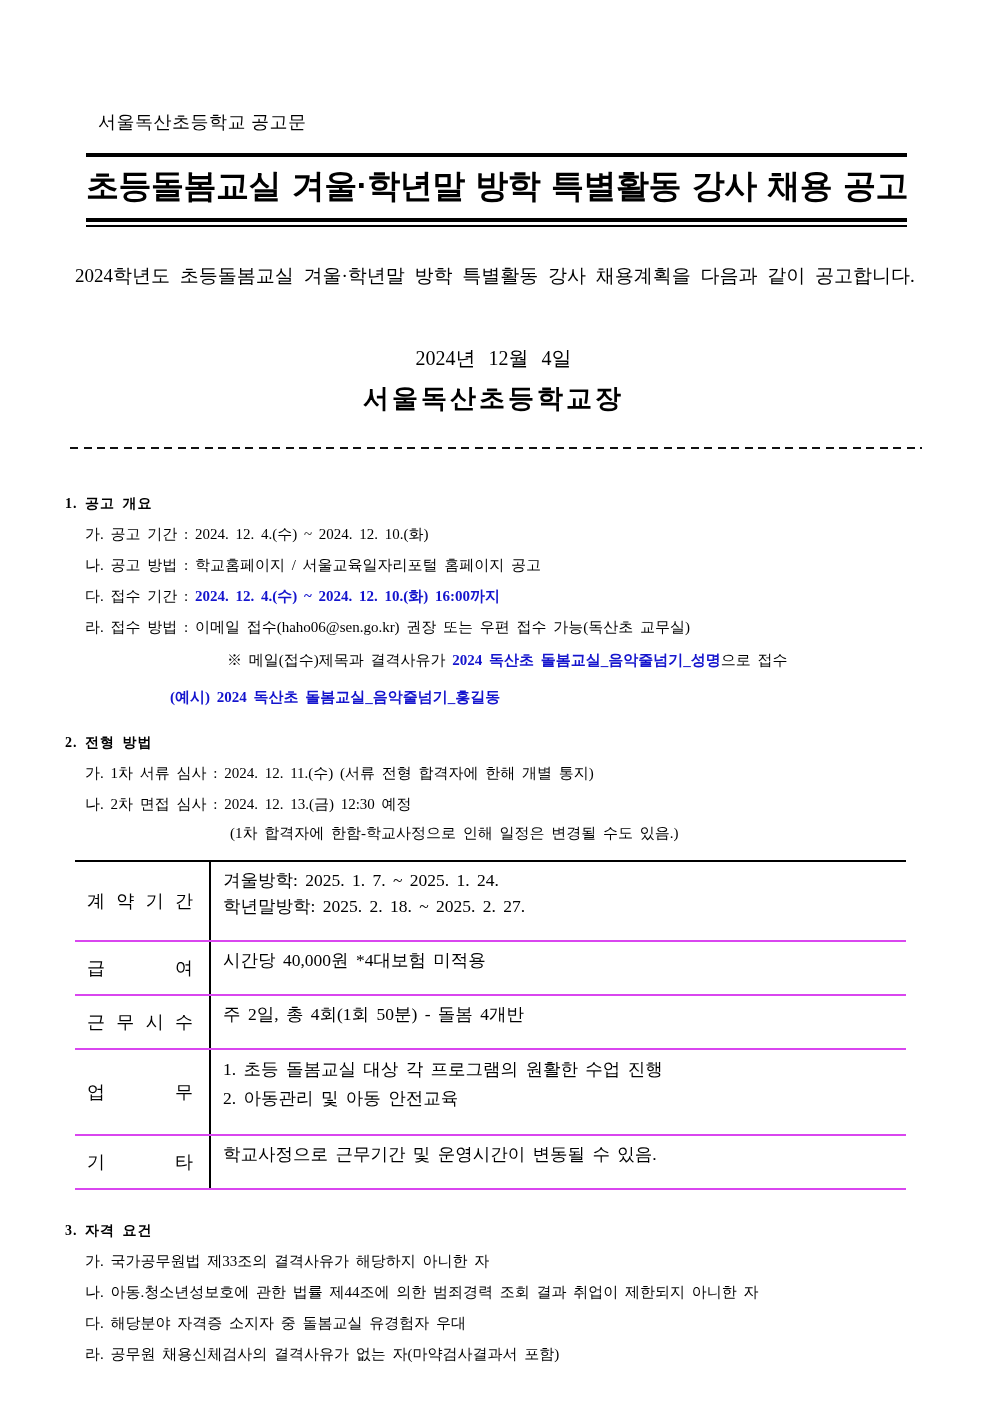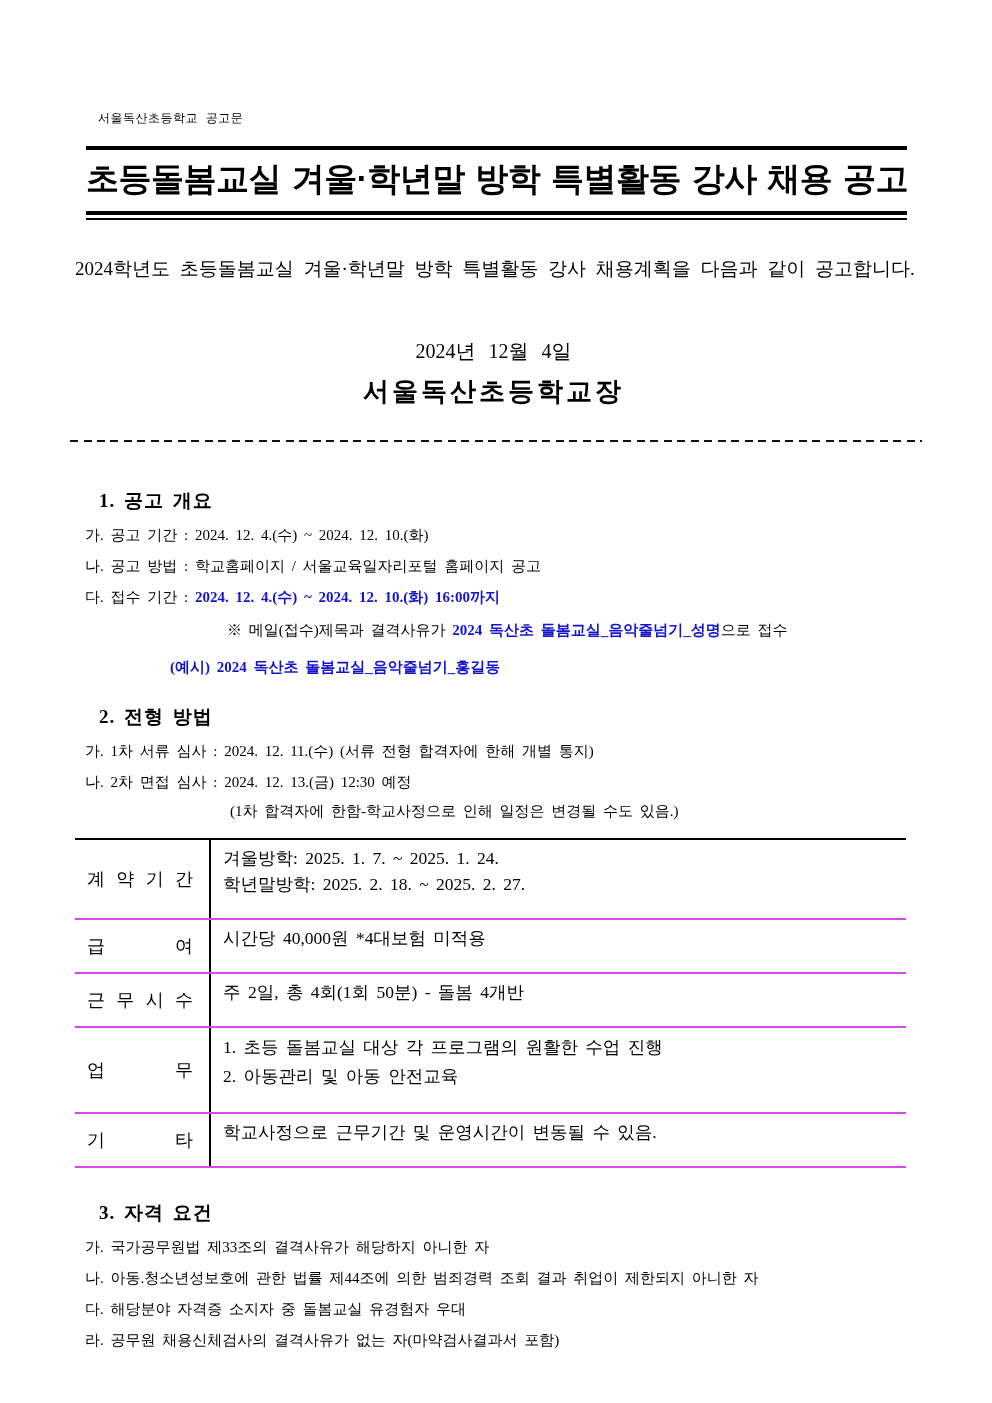--- a/index.html
+++ b/index.html
@@ -5,22 +5,22 @@
   html,body{margin:0;padding:0;}
   body{
     width:992px;height:1403px;background:#ffffff;color:#000;
     font-family:"Liberation Serif","DejaVu Serif",serif;
     overflow:hidden;
   }
   .page{padding:0 70px 0 65px;box-sizing:border-box;}
 
   .header-label{
     margin:110px 0 0 33px;
-    font-size:12px;letter-spacing:0.5px;
-    font-family:Liberation Mono, monospace;
+    font-size:18px;letter-spacing:0.5px;
+    font-family:Liberation Serif, serif;
   }
 
   .title-box{
     margin:19px 0 0 21px;width:821px;
     border-top:4px solid #000;
     padding:7px 0 9px 0;
     text-align:center;
   }
   .title-box .title-text{
     font-family:"Liberation Sans","DejaVu Sans",sans-serif;
@@ -46,21 +46,21 @@
     margin-top:9px;text-align:center;
     font-size:26px;font-weight:700;letter-spacing:3px;
   }
 
   .dashed-rule{
     margin:31px 0 0 5px;width:852px;height:2px;
     background:repeating-linear-gradient(90deg,#111 0 8px,transparent 8px 13.5px);
   }
 
   .section-heading{
-    font-size:19px;font-weight:700;letter-spacing:1px;word-spacing:3px;margin-left:34px;
+    font-size:14px;font-weight:700;letter-spacing:1px;word-spacing:3px;
   }
   .s1{margin-top:46px;}
   .s2{margin-top:27px;}
   .s3{margin-top:32px;}
 
   .item{
     margin:12px 0 0 20px;
     font-size:15px;word-spacing:3px;white-space:nowrap;line-height:19px;
   }
   .blue{color:#1414cd;font-weight:700;}
@@ -108,20 +108,21 @@
 
   <div class="date-line">2024년 12월 4일</div>
   <div class="issuer-line">서울독산초등학교장</div>
 
   <div class="dashed-rule"></div>
 
   <div class="section-heading s1">1. 공고 개요</div>
   <div class="item">가. 공고 기간 : 2024. 12. 4.(수) ~ 2024. 12. 10.(화)</div>
   <div class="item">나. 공고 방법 : 학교홈페이지 / 서울교육일자리포털 홈페이지 공고</div>
   <div class="item"><span>다. 접수 기간 : </span><span class="blue">2024. 12. 4.(수) ~ 2024. 12. 10.(화) 16:00까지</span></div>
+  <div class="item">라. 접수 방법 : 이메일 접수(haho06@sen.go.kr) 권장 또는 우편 접수 가능(독산초 교무실)</div>
   <div class="item note-line"><span>※ 메일(접수)제목과 결격사유가 </span><span class="blue">2024 독산초 돌봄교실_음악줄넘기_성명</span><span>으로 접수</span></div>
   <div class="item example-line blue">(예시) 2024 독산초 돌봄교실_음악줄넘기_홍길동</div>
 
   <div class="section-heading s2">2. 전형 방법</div>
   <div class="item">가. 1차 서류 심사 : 2024. 12. 11.(수) (서류 전형 합격자에 한해 개별 통지)</div>
   <div class="item">나. 2차 면접 심사 : 2024. 12. 13.(금) 12:30 예정</div>
   <div class="item note2-line">(1차 합격자에 한함-학교사정으로 인해 일정은 변경될 수도 있음.)</div>
 
   <div class="contract-table">
     <div class="t-row">

